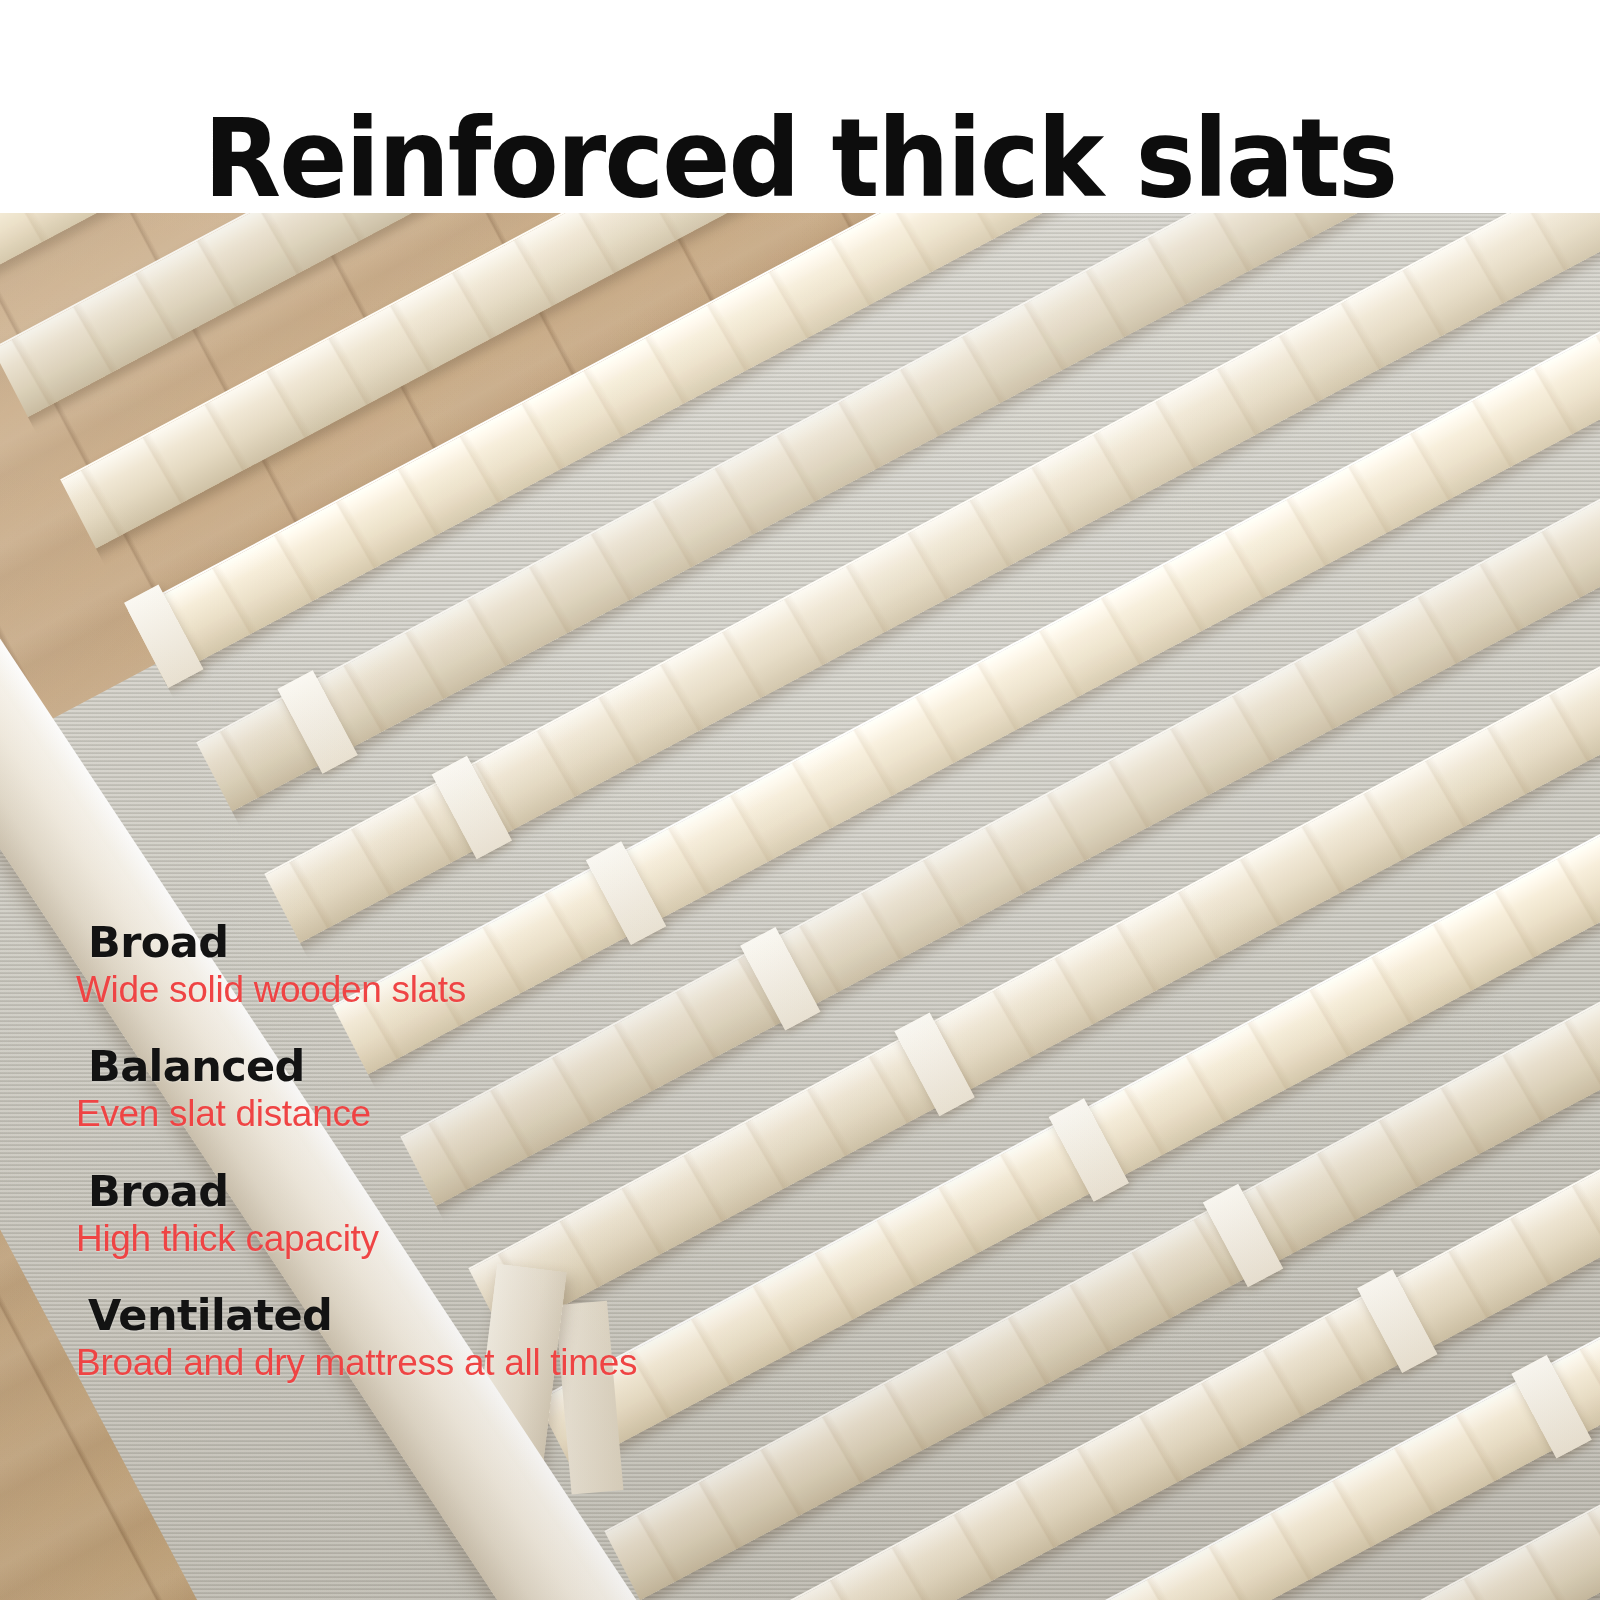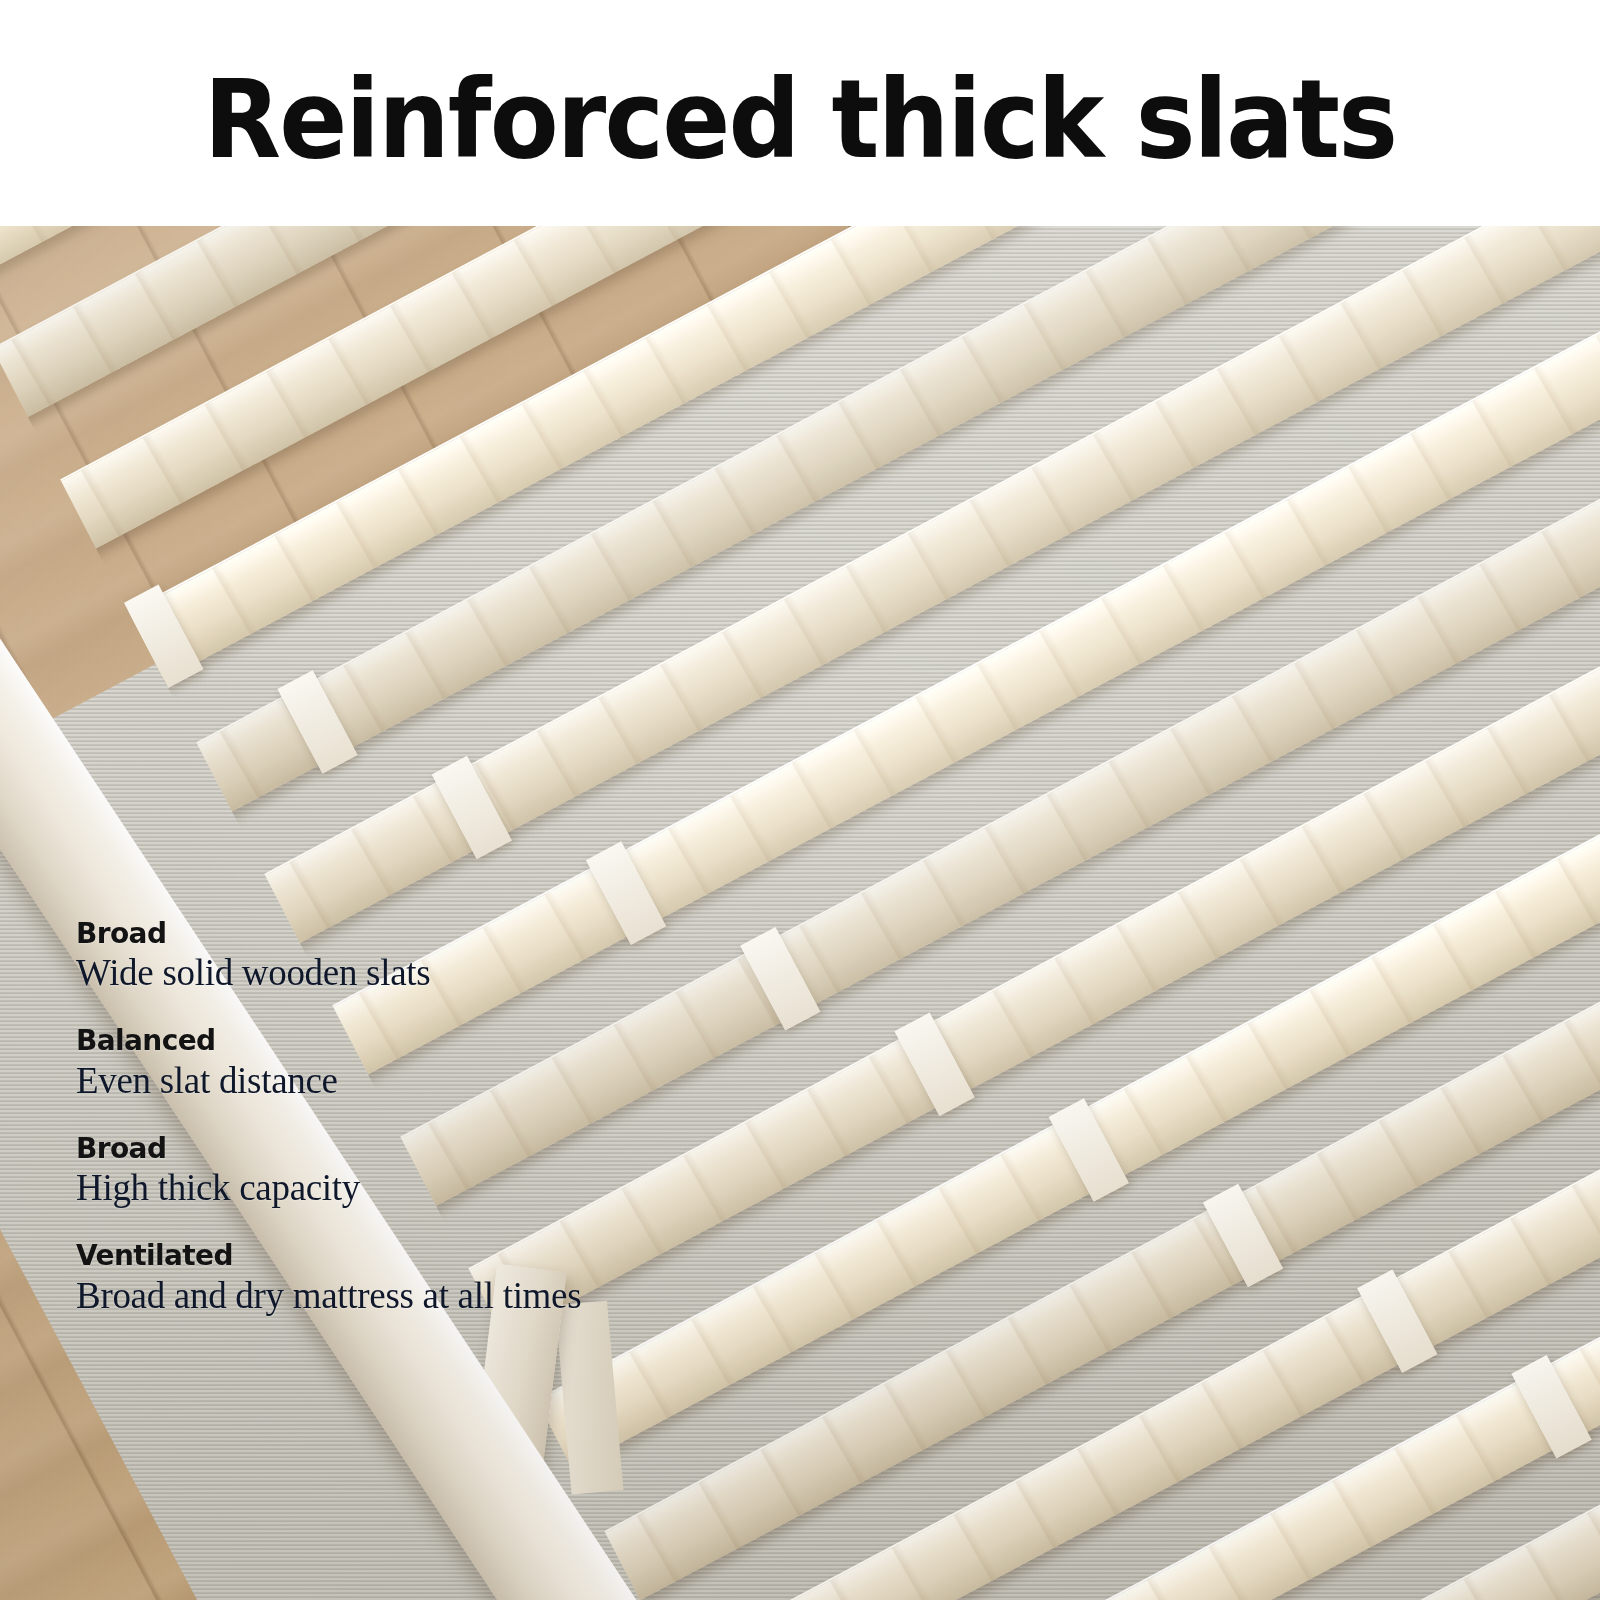--- a/index.html
+++ b/index.html
@@ -3,23 +3,23 @@
 <meta charset="utf-8">
 <style>
   * { margin:0; padding:0; box-sizing:border-box; }
   html,body { width:1600px; height:1600px; background:#ffffff; }
   body { font-family:"Liberation Sans", sans-serif; overflow:hidden; }
 
   .poster{ position:relative; width:1600px; height:1600px; background:#fff; overflow:hidden; }
 
   
   .header-band{
-    position:absolute; left:0; top:13px; width:1600px; height:213px;
+    position:absolute; left:0; top:0; width:1600px; height:213px;
     background:#ffffff; z-index:40;
-    display:flex; align-items:center; justify-content:center;
+    display:flex; align-items:flex-end; justify-content:center;
   }
   .poster-title{
     font-family:"DejaVu Sans", sans-serif;
     font-weight:bold; font-size:108px; line-height:1;
     color:#0d0d0d; letter-spacing:-2px;
     transform:scaleX(0.93); transform-origin:center;
     white-space:nowrap;
   }
 
   
@@ -136,28 +136,29 @@
   }
 
   
   .features{
     position:absolute; left:76px; top:918px; width:720px; z-index:50;
   }
   .feature{ margin-bottom:28px; }
   .feature:last-child{ margin-bottom:0; }
   .feature-title{
     font-family:"DejaVu Sans", sans-serif;
-    font-weight:bold; font-size:28px; line-height:1.12;
+    font-weight:bold; font-size:43px; line-height:1.12;
     color:#131313; letter-spacing:-0.6px;
     text-shadow:0 1px 2px rgba(255,255,255,0.30);
+    margin-left:12px;
   }
   .feature-desc{
-    font-family:Liberation Serif, serif;
+    font-family:Liberation Sans, sans-serif;
     font-weight:normal; font-size:37px; line-height:1.3;
-    color:#0f172a; letter-spacing:-0.3px;
+    color:#ef4444; letter-spacing:-0.3px;
     text-shadow:0 1px 2px rgba(255,255,255,0.30);
   }
 </style>
 </head>
 <body>
 
 <div class="poster">
 
   <div class="photo">
 

